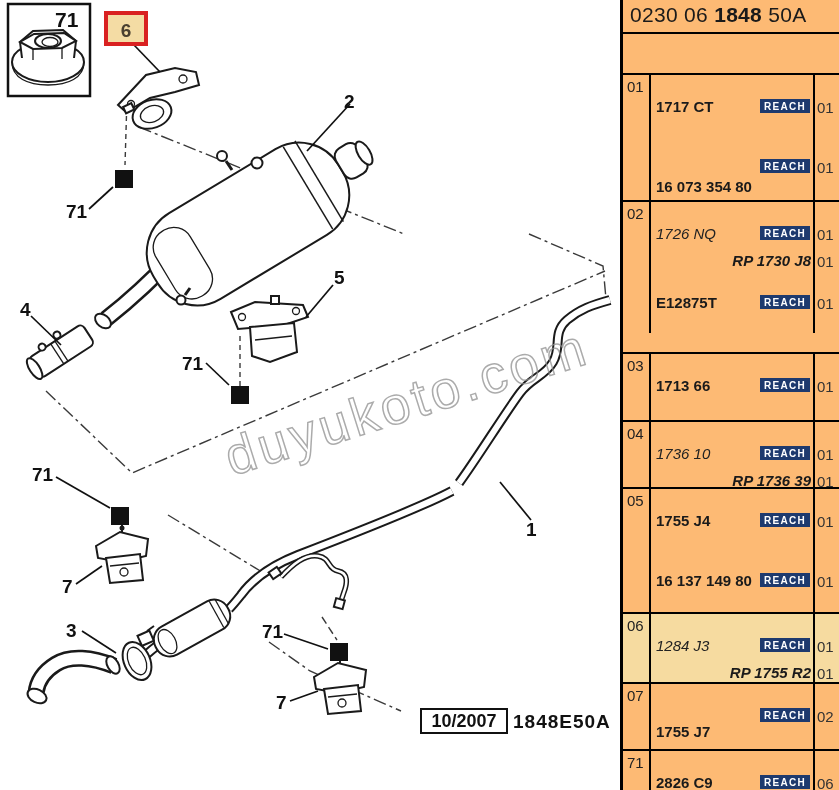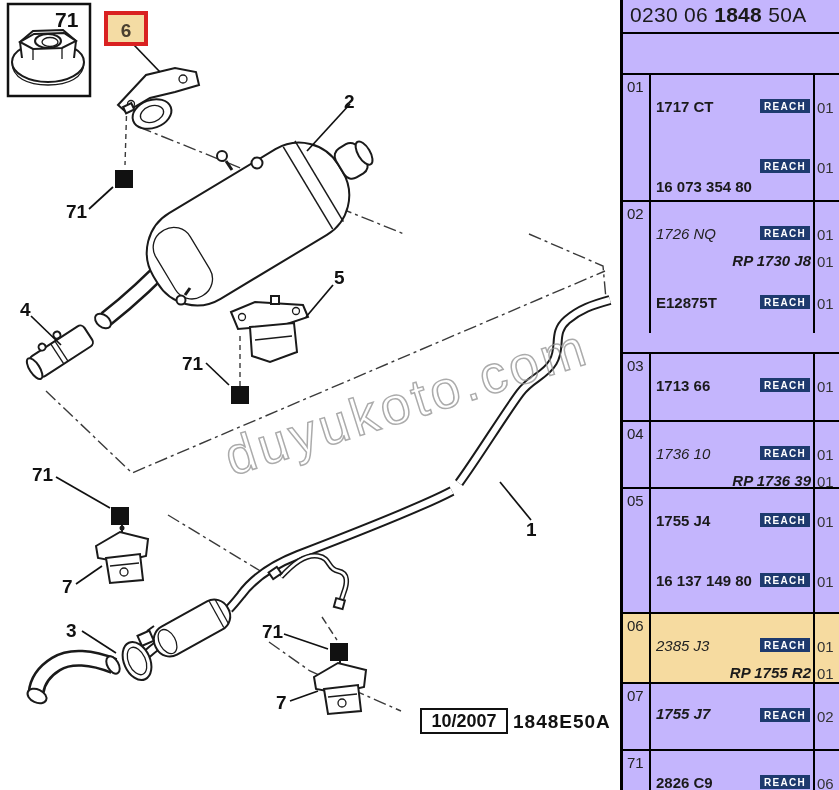--- a/index.html
+++ b/index.html
@@ -1,20 +1,20 @@
 <!DOCTYPE html>
 <html><head>
 <meta charset="utf-8">
 <style>
   html,body{margin:0;padding:0}
   body{width:839px;height:790px;position:relative;background:#fff;overflow:hidden;
        font-family:"Liberation Sans",sans-serif;color:#1a1a1a}
   #diagram-panel{position:absolute;left:0;top:0;width:620px;height:790px}
   #parts-panel{position:absolute;left:620px;top:0;width:219px;height:790px;
-               border-left:3px solid #000;box-sizing:border-box;background:#c4b5fd}
+               border-left:3px solid #000;box-sizing:border-box;background:#fdba74}
   #part-code{height:29px;border-bottom:2px solid #000;font-size:21px;padding:3px 0 0 7px;
              letter-spacing:.3px;white-space:nowrap}
   #part-code .bold-seg{font-weight:bold}
   #header-gap{height:39px}
   #parts-table{border-top:2px solid #000}
   .trow{position:relative;box-sizing:border-box;overflow:hidden}
   .tb{border-top:2px solid #000}
   .vline{position:absolute;top:0;bottom:0;width:2px;background:#000}
   .v1{left:26px}.v2{left:190px}
   .idx{position:absolute;left:4px;top:3px;font-size:15px;color:#222}
@@ -270,31 +270,31 @@
         <span class="reach" style="top: 24px; background: rgb(30, 58, 110); color: rgb(255, 255, 255);">REACH</span>
         <span class="qty" style="top: 24px;">01</span>
         <div class="ref" style="top: 83px;">16 137 149 80</div>
         <span class="reach" style="top: 84px; background: rgb(30, 58, 110); color: rgb(255, 255, 255);">REACH</span>
         <span class="qty" style="top: 84px;">01</span>
       </div>
       <div class="trow tb" style="height: 70px; background: rgb(246, 219, 160);">
         <span class="idx">06</span>
         <div class="vline v1"></div>
         <div class="vline v2"></div>
-        <div class="ref it" style="top: 23px;">2385 J3</div>
+        <div class="ref it" style="top: 23px;">1284 J3</div>
         <span class="reach" style="top: 24px; background: rgb(30, 58, 110); color: rgb(255, 255, 255);">REACH</span>
         <span class="qty" style="top: 24px;">01</span>
         <div class="ref rp" style="top: 50px;">RP 1755 R2</div>
         <span class="qty" style="top: 51px;">01</span>
       </div>
       <div class="trow tb" style="height: 67px;">
         <span class="idx">07</span>
         <div class="vline v1"></div>
         <div class="vline v2"></div>
-        <div class="ref" style="top: 21px; font-style: italic;">1755 J7</div>
+        <div class="ref" style="top: 39px;">1755 J7</div>
         <span class="reach" style="top: 24px; background: rgb(30, 58, 110); color: rgb(255, 255, 255);">REACH</span>
         <span class="qty" style="top: 24px;">02</span>
       </div>
       <div class="trow tb" style="height: 63px;">
         <span class="idx">71</span>
         <div class="vline v1"></div>
         <div class="vline v2"></div>
         <div class="ref" style="top: 23px;">2826 C9</div>
         <span class="reach" style="top: 24px; background: rgb(30, 58, 110); color: rgb(255, 255, 255);">REACH</span>
         <span class="qty" style="top: 24px;">06</span>

